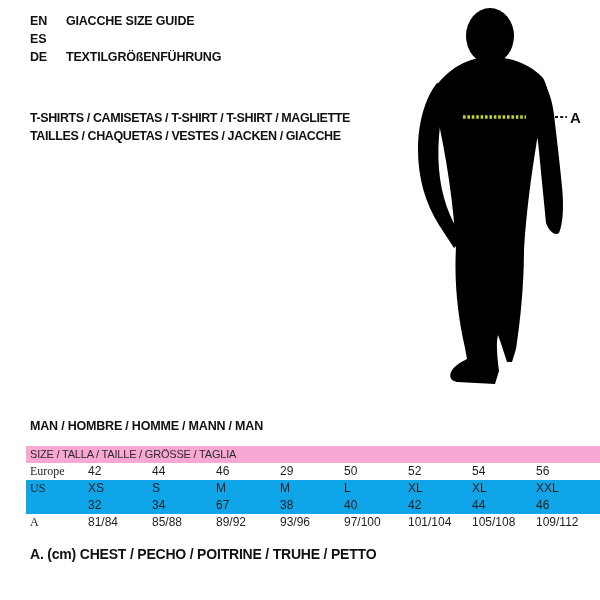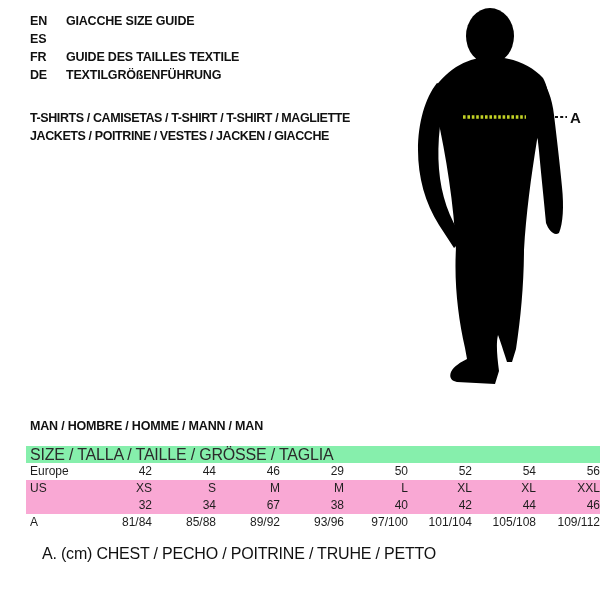--- a/index.html
+++ b/index.html
@@ -13,54 +13,50 @@
   .lang-code{width:36px;}
   
   .cat-block{position:absolute;left:22px;top:109px;}
   .cat-line{height:18px;line-height:18px;font-size:12.5px;font-weight:bold;letter-spacing:-0.4px;white-space:nowrap;}
   
   .figure-wrap{position:absolute;left:405px;top:5px;width:170px;height:385px;}
   
   .section-title{position:absolute;left:22px;top:418px;height:16px;line-height:16px;font-size:12.5px;font-weight:bold;letter-spacing:-0.2px;}
   
   .size-table{position:absolute;left:18px;top:446px;width:574px;}
-  .t-header{height:17px;line-height:17px;background:#86efac;font-size:16px;color:#2b2b2b;padding-left:4px;letter-spacing:-0.2px;box-sizing:border-box;}
+  .t-header{height:17px;line-height:17px;background:#f9a8d4;font-size:11px;color:#2b2b2b;padding-left:4px;letter-spacing:-0.2px;box-sizing:border-box;}
   .t-row{display:flex;height:17px;line-height:17px;font-size:12px;color:#1e1e1e;}
-  .t-row.shaded{background:#f9a8d4;}
-  .t-label{width:62px;padding-left:4px;box-sizing:border-box;}
-  .t-cell{flex:1;text-align:right;}
+  .t-row.shaded{background:#0ea5e9;}
+  .t-label{width:62px;padding-left:4px;box-sizing:border-box;font-family:Liberation Serif, serif;}
+  .t-cell{flex:1;text-align:left;}
   
-  .footnote{position:absolute;left:34px;top:546px;height:16px;line-height:16px;font-size:16px;font-weight:normal;letter-spacing:-0.2px;}
+  .footnote{position:absolute;left:22px;top:546px;height:16px;line-height:16px;font-size:14px;font-weight:bold;letter-spacing:-0.2px;}
 </style>
 </head>
 <body>
 
 <div class="canvas">
 
   <div class="lang-block">
     <div class="lang-row">
       <span class="lang-code">EN</span>
       <span class="lang-title">GIACCHE SIZE GUIDE</span>
     </div>
     <div class="lang-row">
       <span class="lang-code">ES</span>
     </div>
     <div class="lang-row">
-      <span class="lang-code">FR</span>
-      <span class="lang-title">GUIDE DES TAILLES TEXTILE</span>
-    </div>
-    <div class="lang-row">
       <span class="lang-code">DE</span>
       <span class="lang-title">TEXTILGRÖßENFÜHRUNG</span>
     </div>
   </div>
 
   <div class="cat-block">
     <div class="cat-line">T-SHIRTS / CAMISETAS / T-SHIRT / T-SHIRT / MAGLIETTE</div>
-    <div class="cat-line">JACKETS / POITRINE / VESTES / JACKEN / GIACCHE</div>
+    <div class="cat-line">TAILLES / CHAQUETAS / VESTES / JACKEN / GIACCHE</div>
   </div>
 
   <div class="figure-wrap">
     <svg width="170" height="385" viewBox="0 0 170 385">
       <g fill="#000000">
         <ellipse cx="77" cy="31" rx="24" ry="28"></ellipse>
         <rect x="63" y="44" width="28" height="26"></rect>
         <path d="M20,85 C36,62 56,52 78,52 C100,52 118,60 130,73 C134,80 136,90 136,100 C130,120 126,130 124,135 C118,172 113,210 111,245 L43,245 C41,200 33,150 24,110 Z"></path>
         <path d="M24,78 C12,93 5,118 5,145 C5,172 12,198 26,220 L41,243 L50,234 C36,213 28,190 26,164 C24,138 27,106 36,84 Z"></path>
         <path d="M126,70 C134,80 139,93 141,110 C144,135 147,160 149,182 C151,202 150,218 146,228 C141,231 136,226 133,218 C131,196 128,168 126,146 C124,128 122,110 120,98 C119,86 121,76 126,70 Z"></path>

